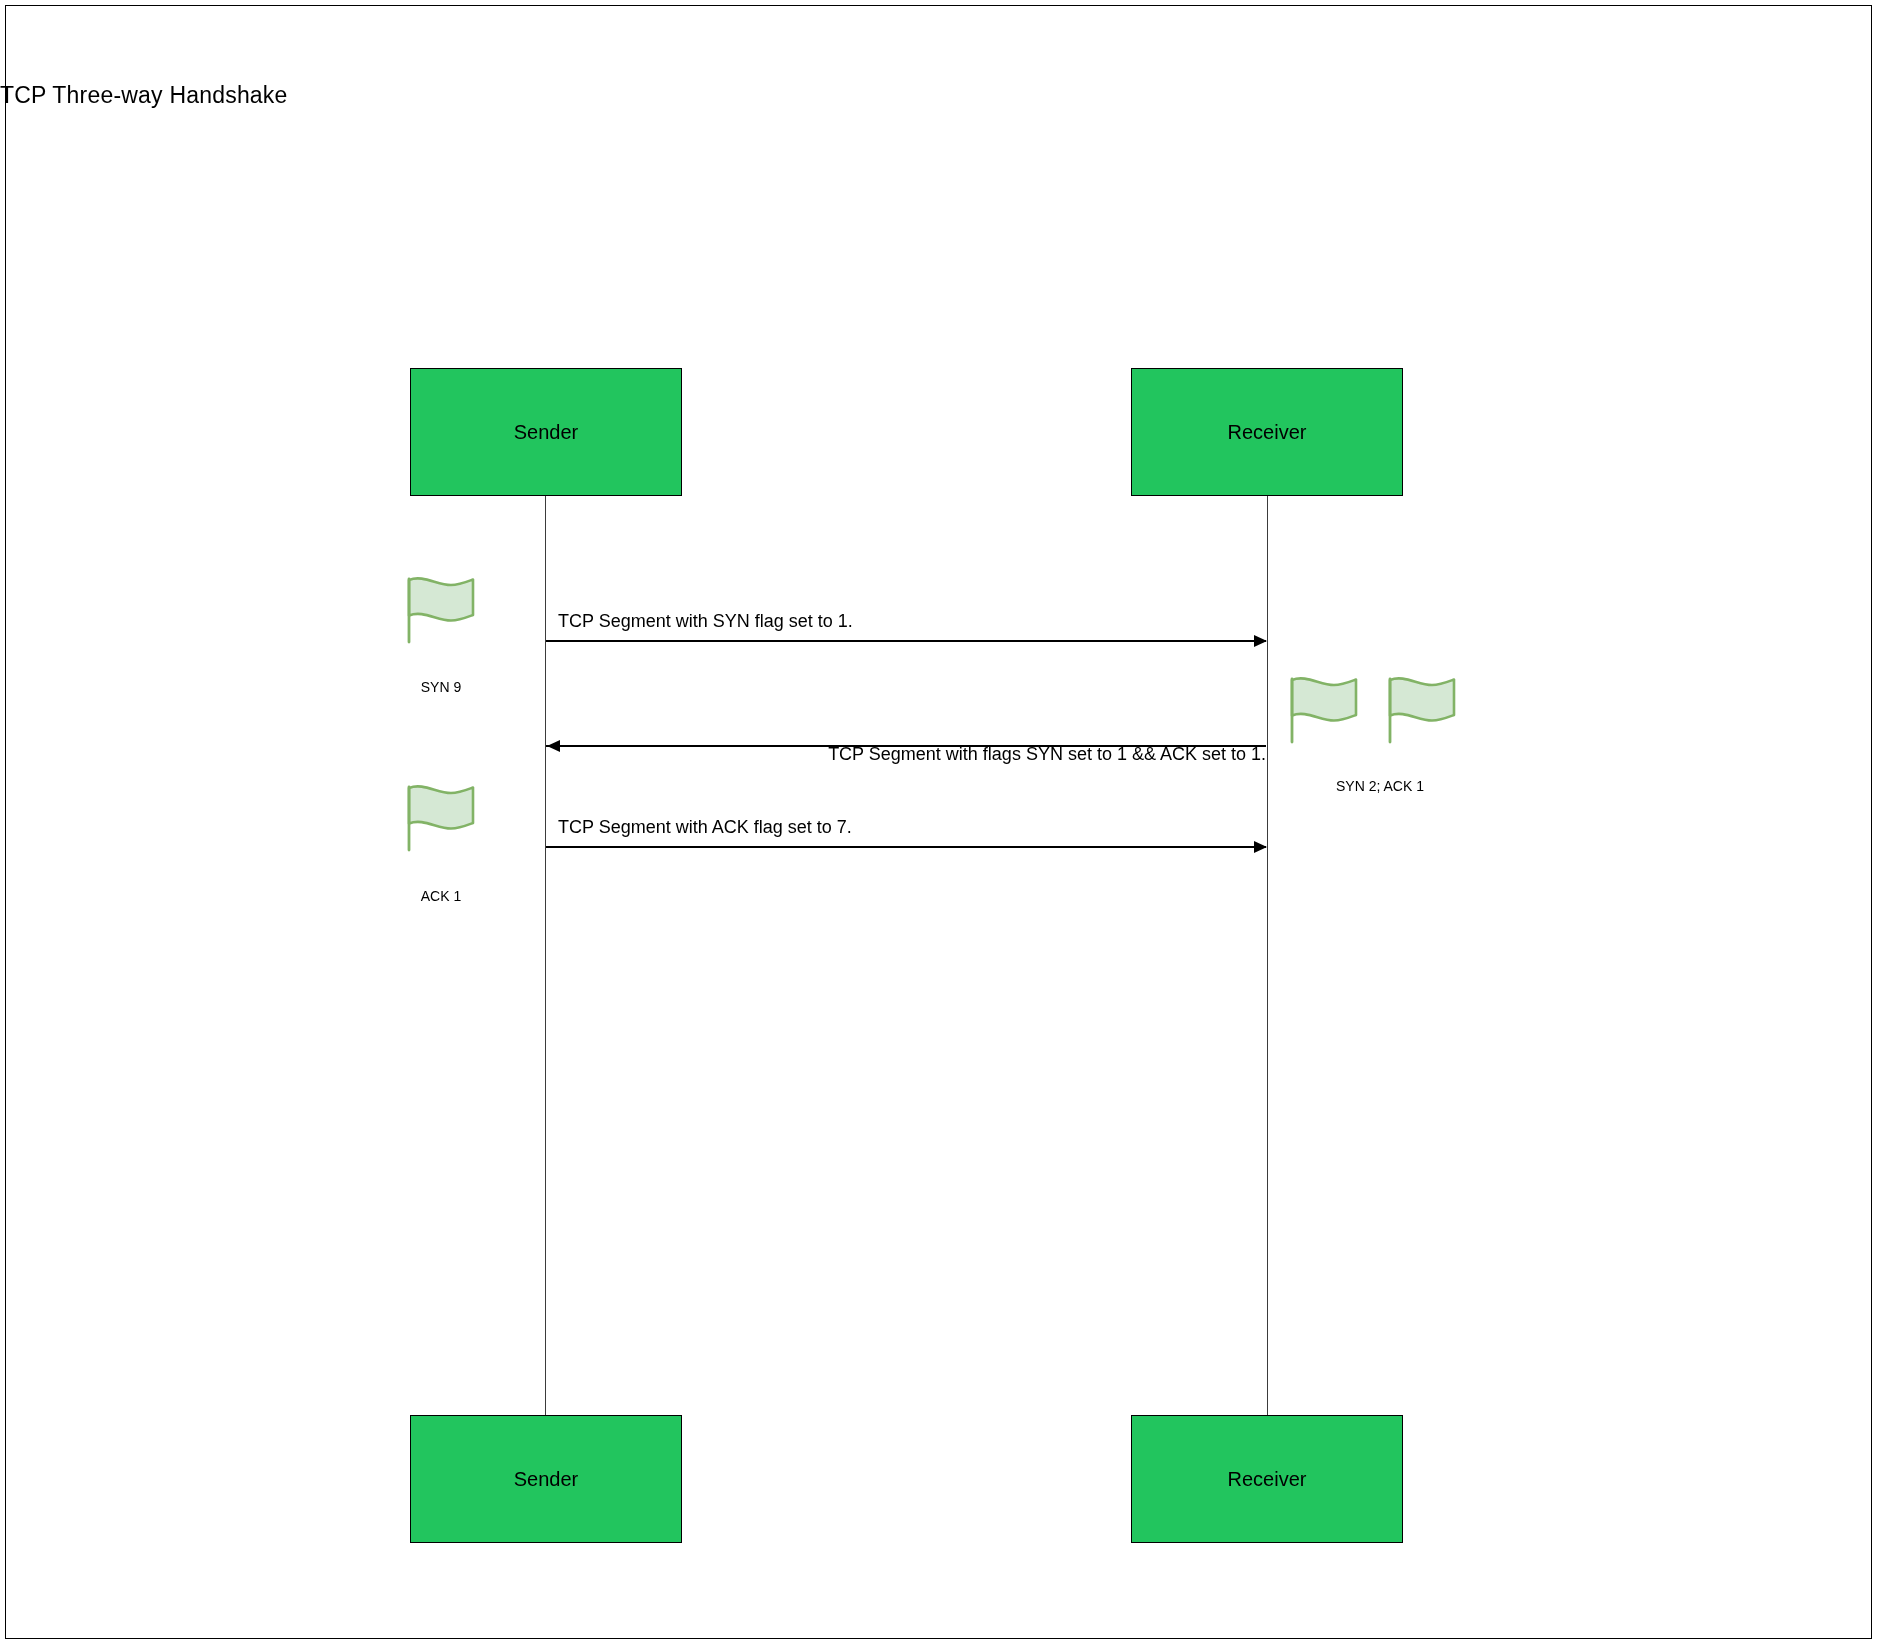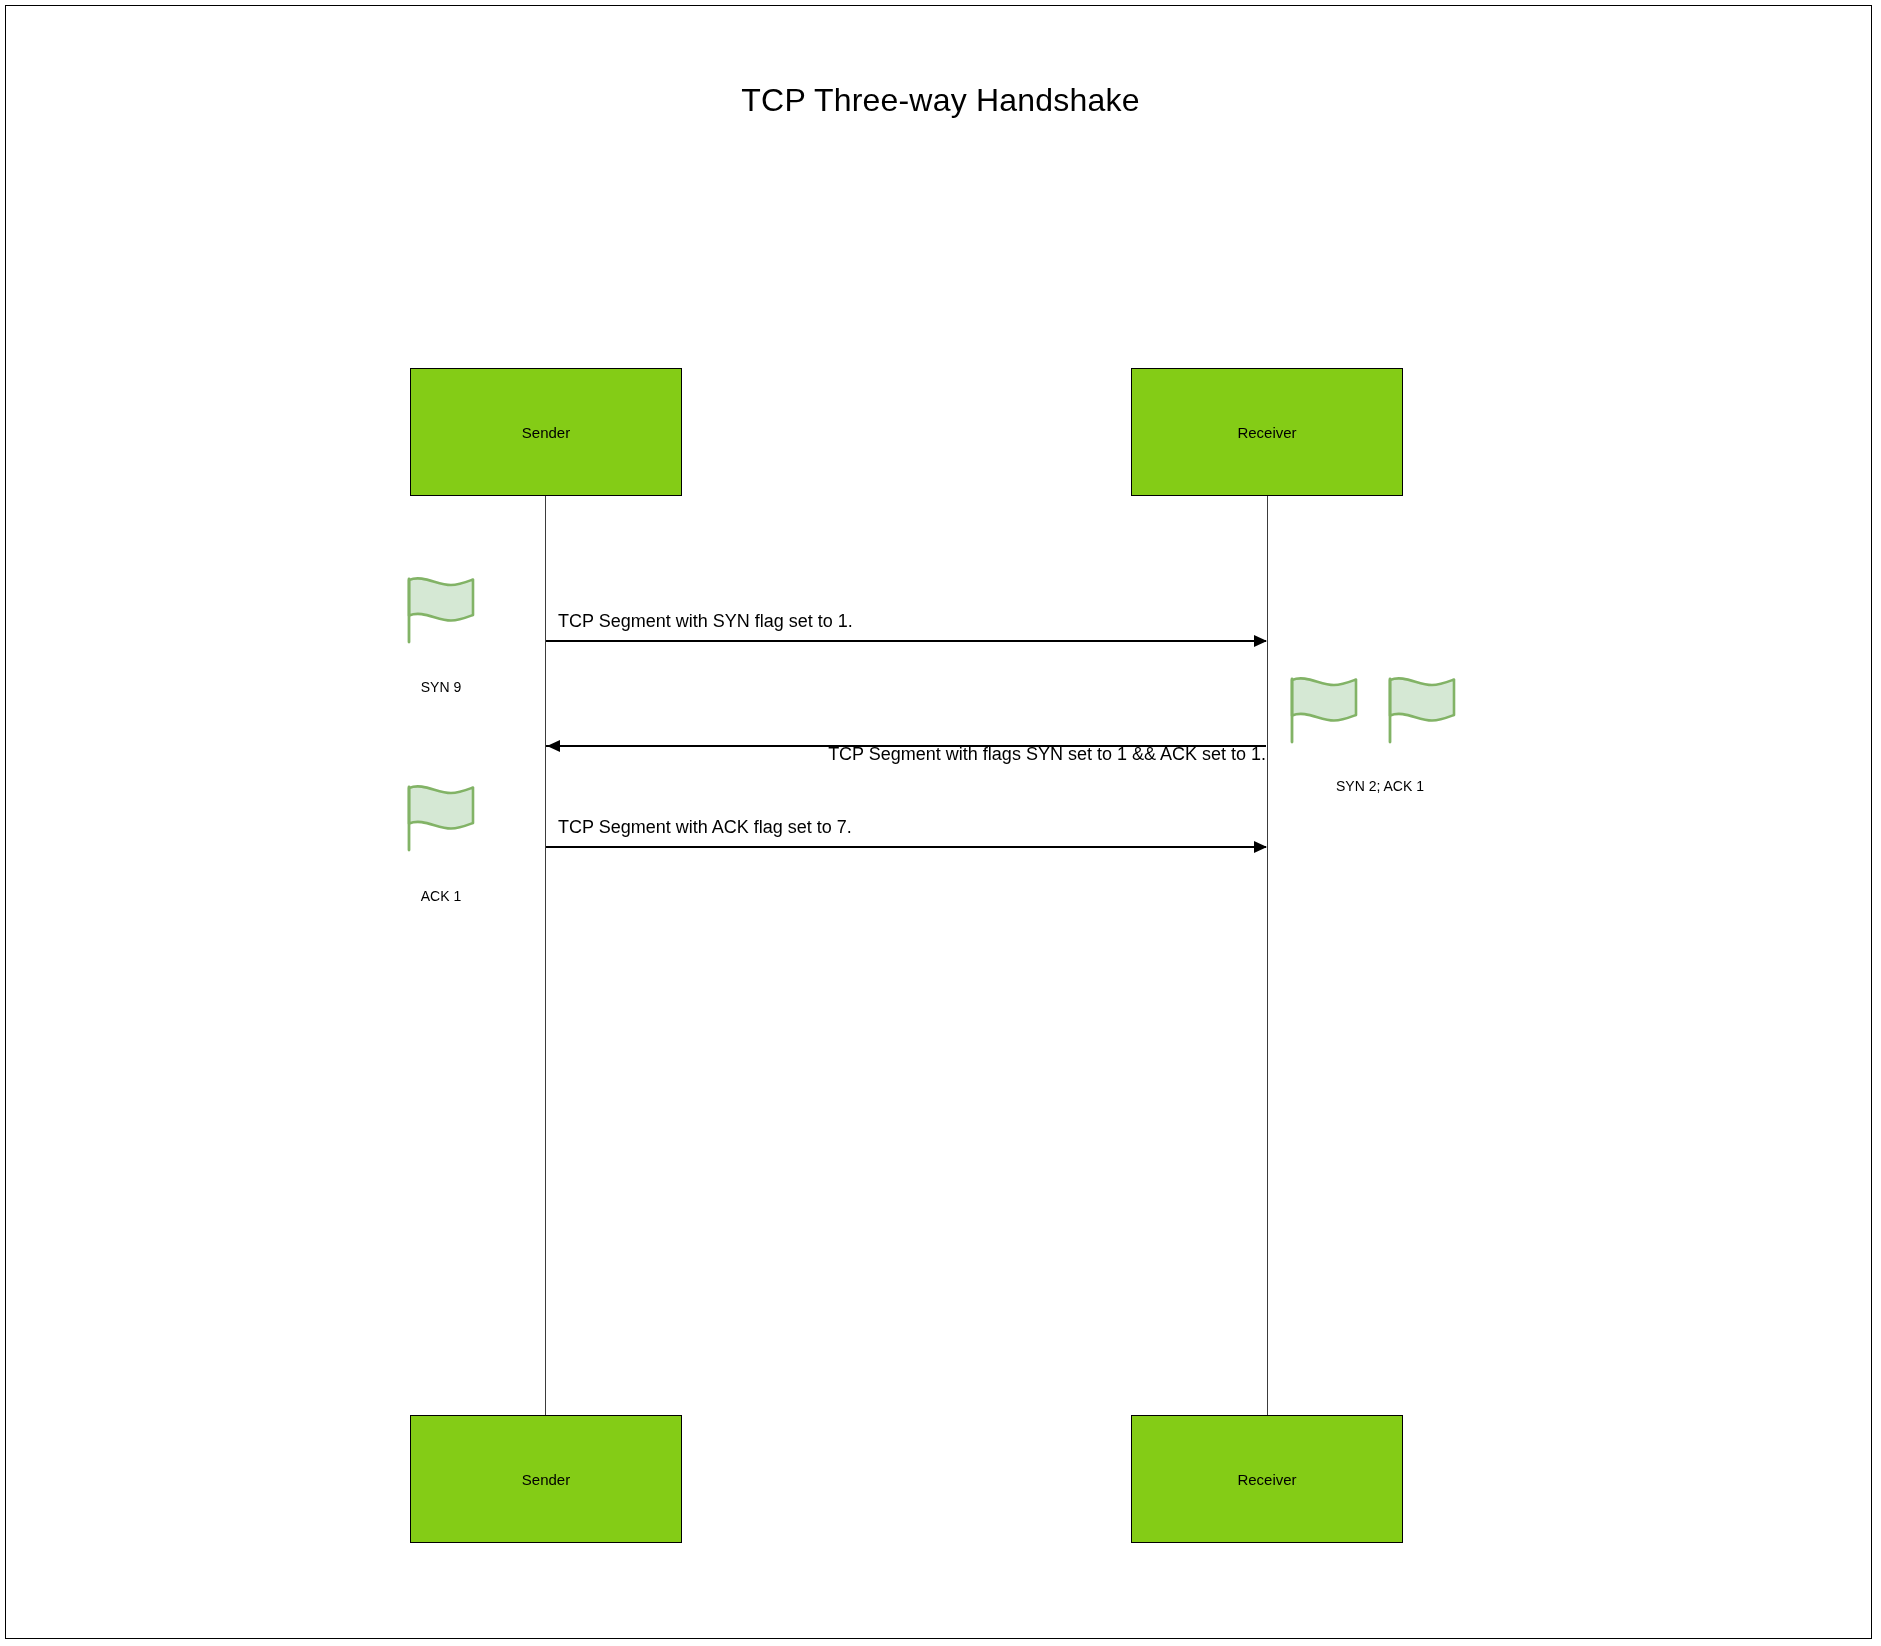--- a/index.html
+++ b/index.html
@@ -26,35 +26,35 @@
     width: 1867px;
     height: 1634px;
     border: 1px solid #000000;
     box-sizing: border-box;
   }
   .diagram-title {
     position: absolute;
     left: 0;
     top: 82px;
     width: 1881px;
-    text-align: center;
-    font-size: 32px;
+    text-align: left;
+    font-size: 23px;
     color: #000000;
     letter-spacing: 0.2px;
   }
   
   .participant {
     position: absolute;
     box-sizing: border-box;
     border: 1.4px solid #000000;
-    background: #84cc16;
+    background: #22c55e;
     display: flex;
     align-items: center;
     justify-content: center;
-    font-size: 15px;
+    font-size: 20px;
     color: #000000;
   }
   .p-sender-top   { left: 410px; top: 368px;  width: 272px; height: 128px; }
   .p-recv-top     { left: 1131px; top: 368px; width: 272px; height: 128px; }
   .p-sender-bot   { left: 410px; top: 1415px; width: 272px; height: 128px; }
   .p-recv-bot     { left: 1131px; top: 1415px; width: 272px; height: 128px; }
 
   
   .lifeline {
     position: absolute;

